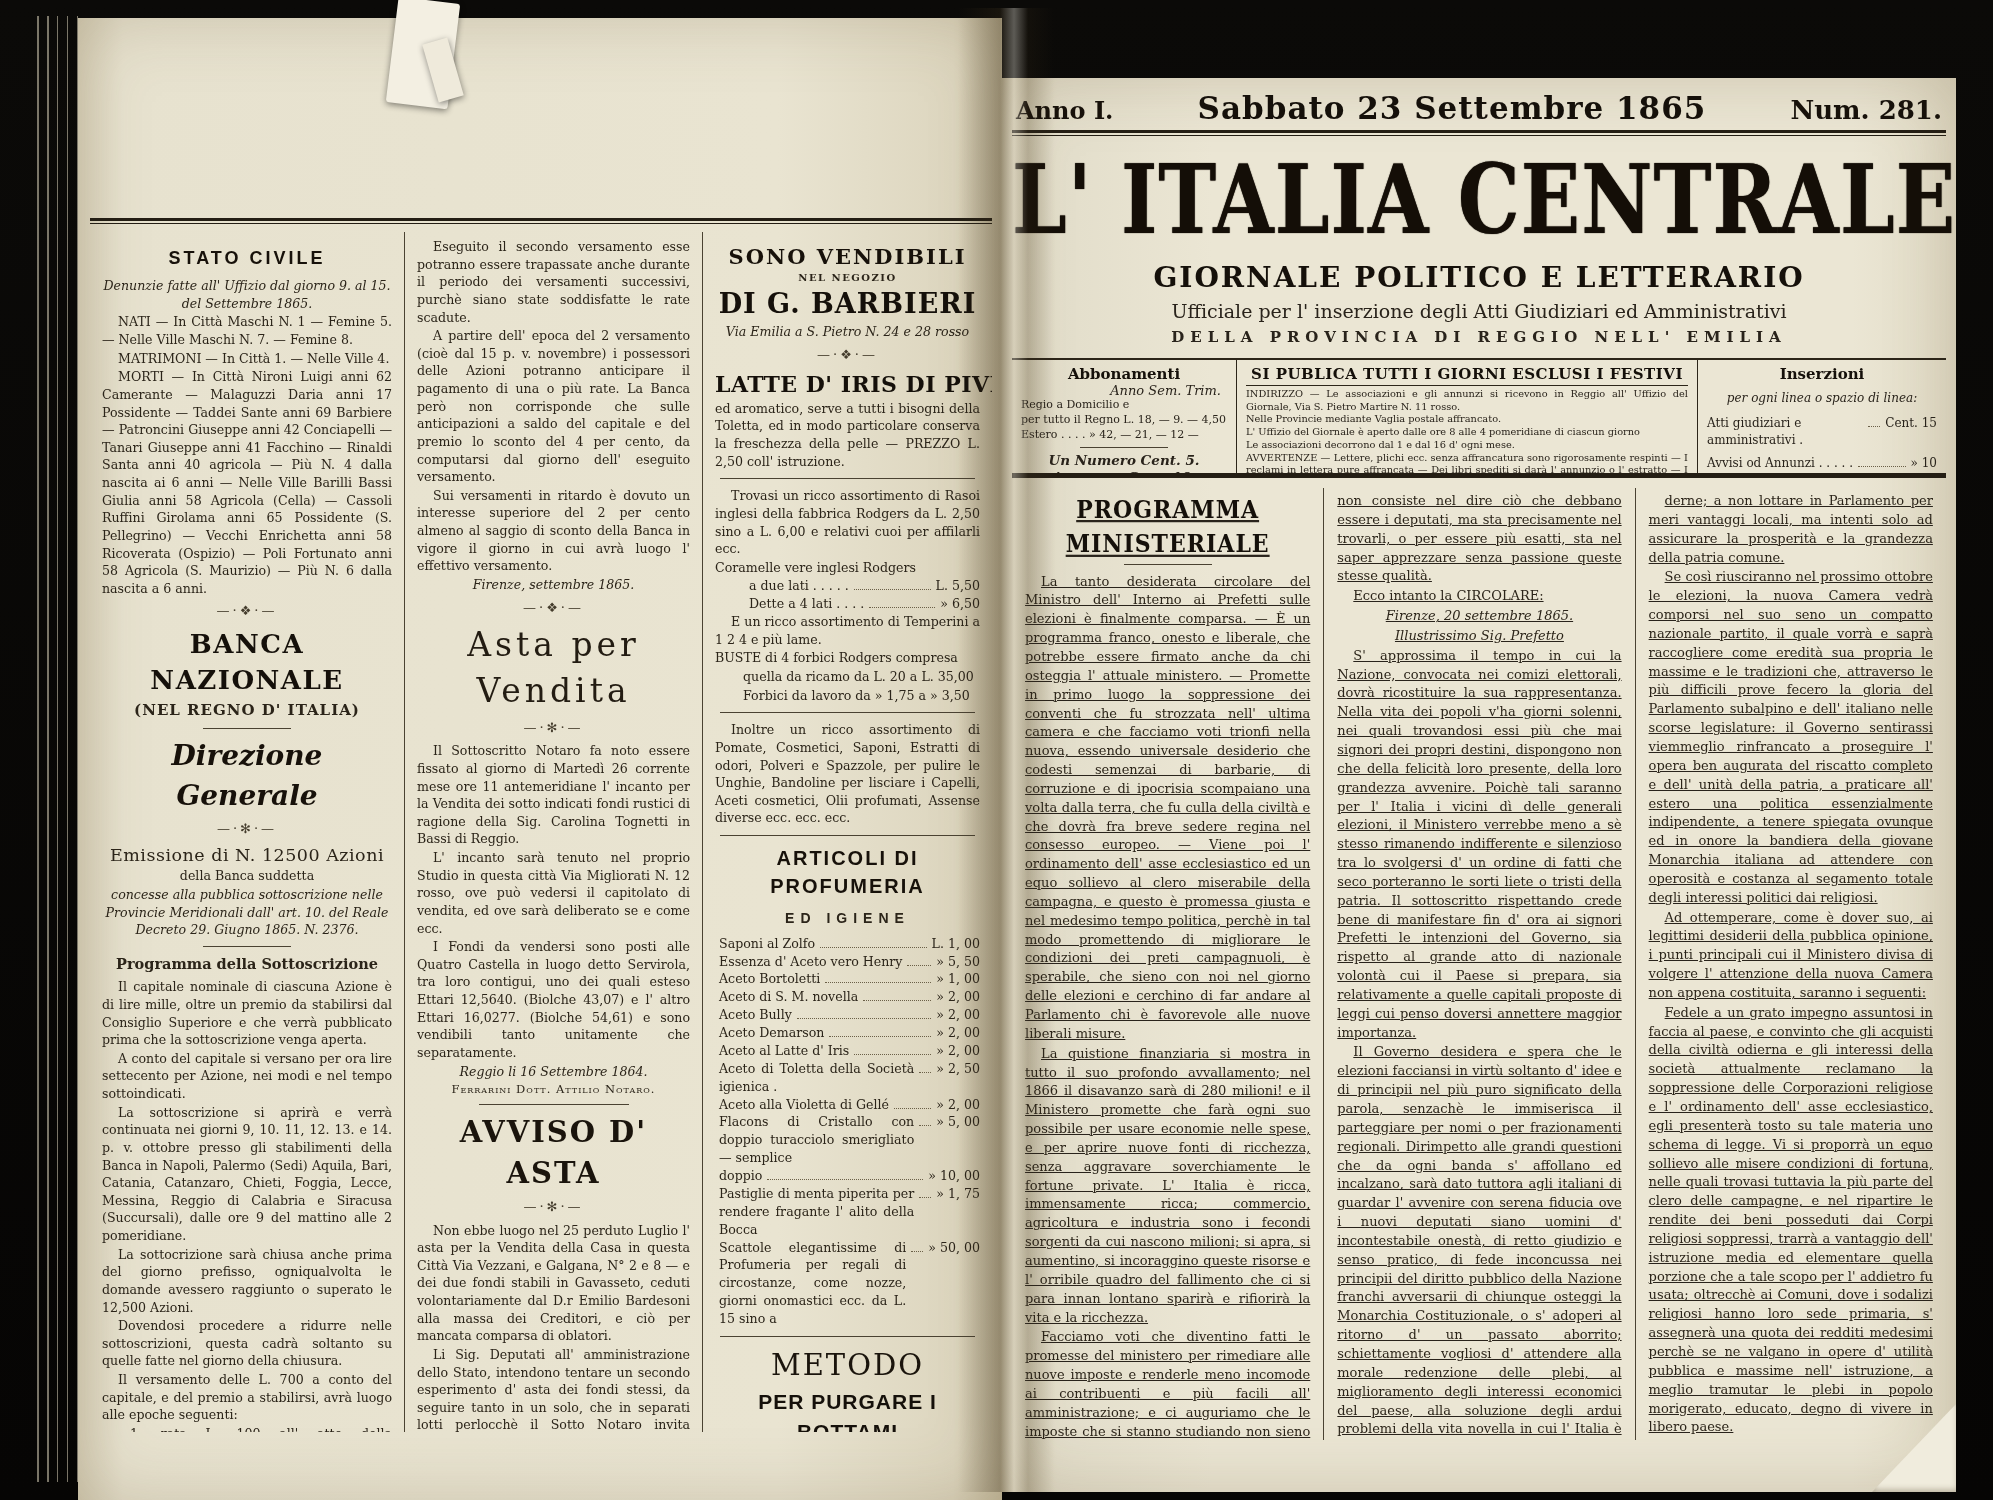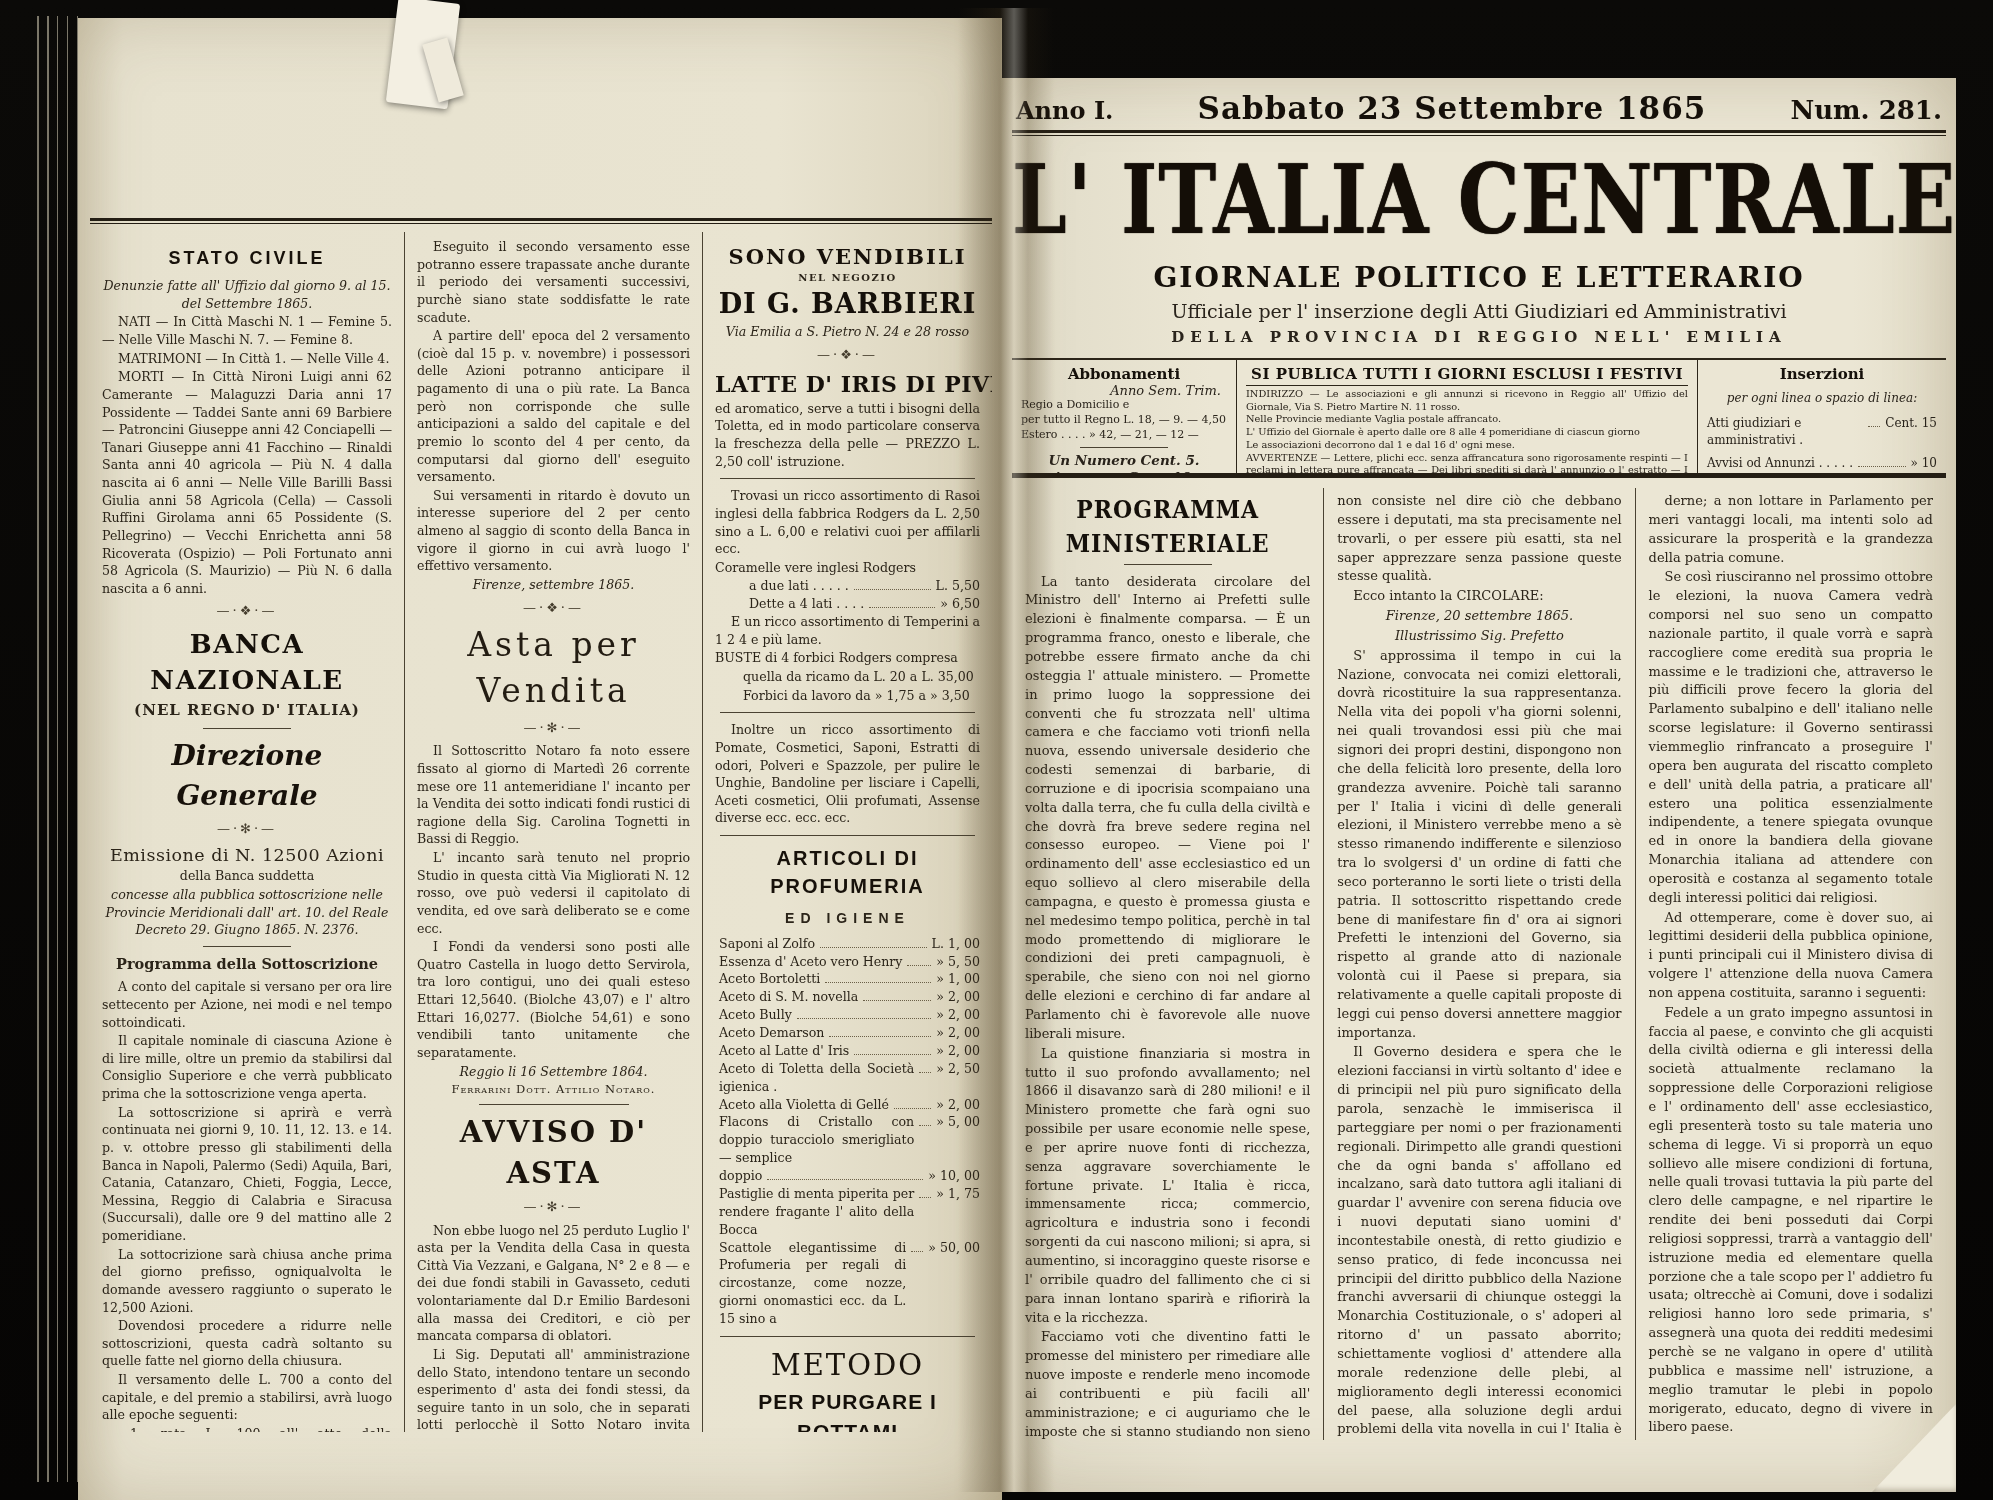--- a/index.html
+++ b/index.html
@@ -98,21 +98,21 @@
   .icell2{width:462px;border-left:1.5px solid #2c2519;border-right:1.5px solid #2c2519;}
   .icell3{flex:1;}
   .ib-title{font-size:15px;font-weight:700;text-align:center;color:#15100a;}
   .ib-cols{font-size:13px;font-style:italic;text-align:right;padding-right:6px;}
   .ib-line{font-size:11px;line-height:1.35;text-indent:0;}
   .ib-num{font-size:13.5px;font-weight:700;font-style:italic;text-align:center;line-height:1.3;}
   .ic-title{font-size:15px;font-weight:700;text-align:center;letter-spacing:.5px;border-bottom:1px solid #2c2519;padding-bottom:2px;margin-bottom:2px;color:#15100a;}
   .ic-line{font-size:9.8px;line-height:1.3;text-align:justify;text-indent:0;}
   .ins-sub{font-size:12px;font-style:italic;text-align:center;margin:8px 0 10px;}
   .ins-row{font-size:12px;margin-bottom:6px;}
-  .rp-cols{display:flex;height:952px;margin-top:10px;overflow:hidden;}
+  .rp-cols{display:flex;height:952px;margin-top:10px;overflow:hidden;text-decoration:underline;}
   .rcol{width:311.3px;height:100%;overflow:hidden;padding:4px 13px 0;}
   .rcol + .rcol{border-left:1.5px solid #4a4232;}
   .rcol .bt p, .rcol p{font-size:13px;line-height:1.45;}
   .h-programma{font-size:22px;font-weight:700;letter-spacing:1px;text-align:center;transform:scaleY(1.12);transform-origin:center top;color:#15100a;}
   .prefetto{font-style:italic;text-align:center;text-indent:0;margin:3px 0;}
 </style>
 </head>
 <body>
 
 <div class="stage">
@@ -136,22 +136,22 @@
         <div class="h-nel">(NEL REGNO D' ITALIA)</div>
         <div class="rule rule-short"></div>
         <div class="h-direzione">Direzione Generale</div>
         <div class="orn">—·✻·—</div>
         <div class="h-emissione">Emissione di N. 12500 Azioni</div>
         <p class="center-sm">della Banca suddetta</p>
         <p class="note-ital">concesse alla pubblica sottoscrizione nelle Provincie Meridionali dall' art. 10. del Reale Decreto 29. Giugno 1865. N. 2376.</p>
         <div class="rule rule-short"></div>
         <div class="h-prog">Programma della Sottoscrizione</div>
         <div>
+            <p class="para">Il capitale nominale di ciascuna Azione è di lire mille, oltre un premio da stabilirsi dal Consiglio Superiore e che verrà pubblicato prima che la sottoscrizione venga aperta.</p>
             <p class="para">A conto del capitale si versano per ora lire settecento per Azione, nei modi e nel tempo sottoindicati.</p>
-            <p class="para">Il capitale nominale di ciascuna Azione è di lire mille, oltre un premio da stabilirsi dal Consiglio Superiore e che verrà pubblicato prima che la sottoscrizione venga aperta.</p>
             <p class="para">La sottoscrizione si aprirà e verrà continuata nei giorni 9, 10. 11, 12. 13. e 14. p. v. ottobre presso gli stabilimenti della Banca in Napoli, Palermo (Sedi) Aquila, Bari, Catania, Catanzaro, Chieti, Foggia, Lecce, Messina, Reggio di Calabria e Siracusa (Succursali), dalle ore 9 del mattino alle 2 pomeridiane.</p>
             <p class="para">La sottocrizione sarà chiusa anche prima del giorno prefisso, ogniqualvolta le domande avessero raggiunto o superato le 12,500 Azioni.</p>
             <p class="para">Dovendosi procedere a ridurre nelle sottoscrizioni, questa cadrà soltanto su quelle fatte nel giorno della chiusura.</p>
             <p class="para">Il versamento delle L. 700 a conto del capitale, e del premio a stabilirsi, avrà luogo alle epoche seguenti:</p>
           </div>
         <div>
             <p class="rate-line">1. rata L.  100 all' atto della sottoscrizione</p>
           </div>
 
       </div>

